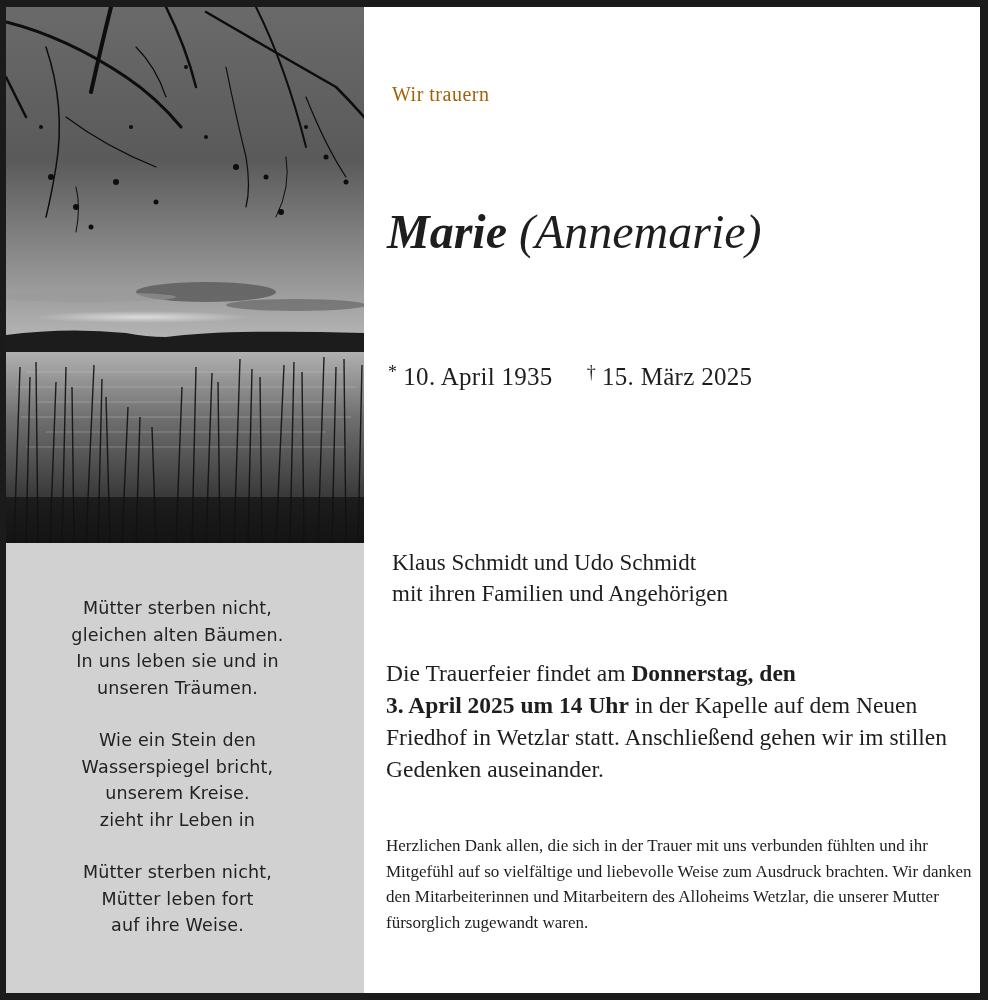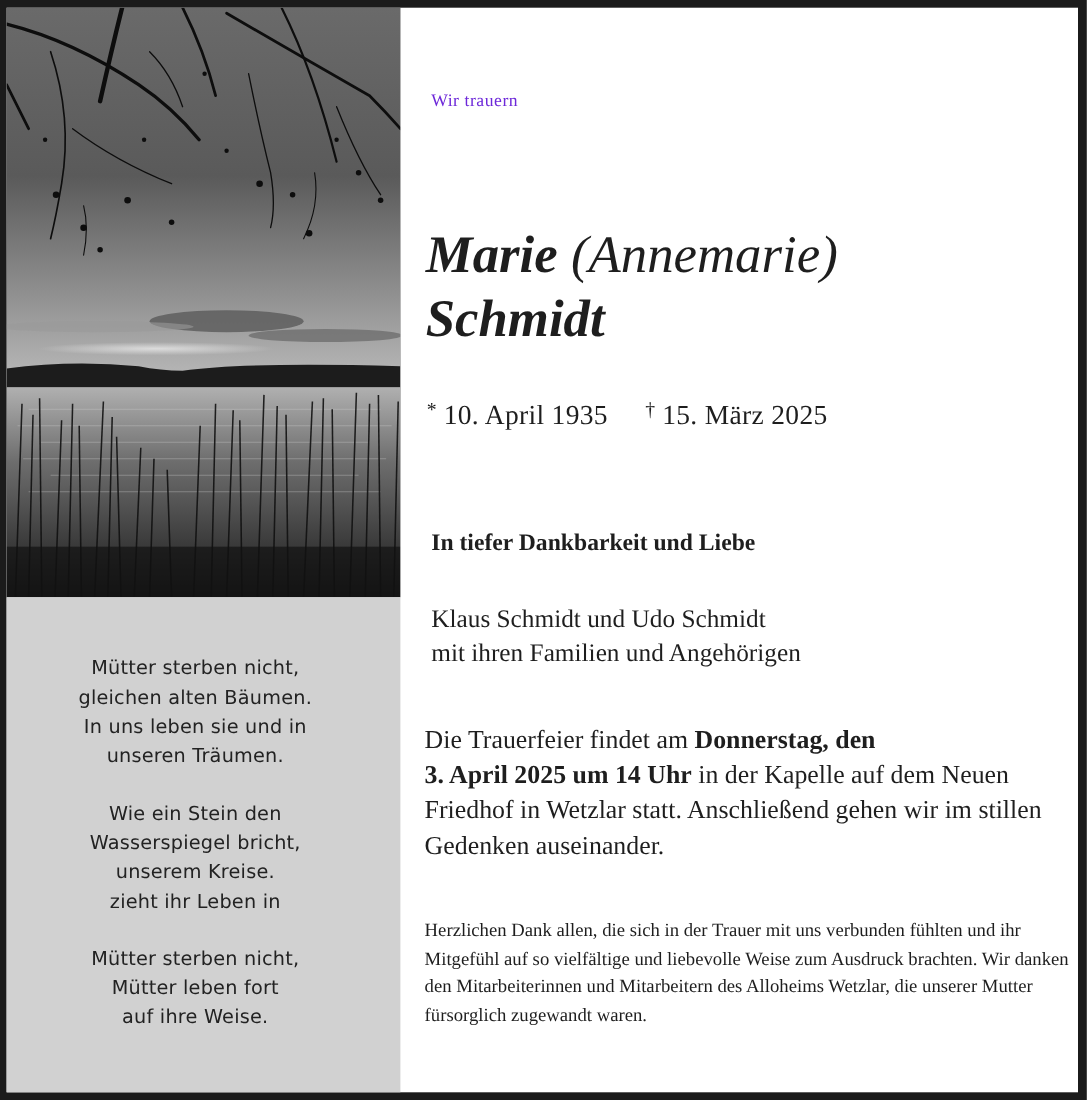--- a/index.html
+++ b/index.html
@@ -5,21 +5,21 @@
   html, body { margin:0; padding:0; }
   body { width:988px; height:1000px; background:#1b1b1b; position:relative; overflow:hidden; }
   .frame { position:absolute; left:6px; top:7px; width:974px; height:986px; background:#ffffff; }
   .photo { position:absolute; left:0; top:0; width:358px; height:536px; overflow:hidden; background:#555; }
   .poem-panel { position:absolute; left:0; top:536px; width:358px; height:450px; background:#d1d1d1; }
   .poem { position:absolute; left:0; top:52px; width:358px; text-align:center;
           font-family:"DejaVu Sans", sans-serif; font-size:17.5px; line-height:26.5px; color:#222; letter-spacing:0.2px; }
   .stanza { margin:0 15px 26px 0; }
   .stanza div { white-space:pre; }
   .content { position:absolute; left:358px; top:0; width:616px; height:986px; font-family:"Liberation Serif", serif; color:#1e1e1e; }
-  .intro { position:absolute; left:28px; top:76px; font-size:16px; letter-spacing:0.5px; color:#6d28d9; }
+  .intro { position:absolute; left:28px; top:76px; font-size:20px; letter-spacing:0.5px; color:#a16207; }
   .name { position:absolute; left:23px; top:196px; font-size:48px; line-height:58px;font-style:italic; }
   .name b { font-weight:bold; }
   .name .nick { font-weight:normal; }
   .dates { position:absolute; left:24px; top:355px; font-size:25px; letter-spacing:0.3px; }
   .dates .sym { font-size:18px; vertical-align:7px; margin-right:6px; }
   .dates .gap { display:inline-block; width:34px; }
   .thanks-head { position:absolute; left:28px; top:474px; font-size:21.5px; font-weight:bold; }
   .family { position:absolute; left:28px; top:540px; font-size:23px; line-height:31px; }
   .ceremony { position:absolute; left:22px; top:650px; font-size:23.5px; line-height:32px; width:590px; }
   .ceremony b { font-weight:bold; }
@@ -156,28 +156,26 @@
   </div>
 
   <div class="content">
     <div class="intro">Wir trauern</div>
 
     <div class="name">
       <div>
         <b>Marie</b>
         <span class="nick">(Annemarie)</span>
       </div>
-      <div><b>Schmidt</b></div>
     </div>
 
     <div class="dates">
       <span class="sym">*</span><span>10. April 1935</span><span class="gap"></span><span class="sym">†</span><span>15. März 2025</span>
     </div>
 
-    <div class="thanks-head">In tiefer Dankbarkeit und Liebe</div>
 
     <div class="family">
       <div>Klaus Schmidt und Udo Schmidt</div>
       <div>mit ihren Familien und Angehörigen</div>
     </div>
 
     <div class="ceremony"><span>Die Trauerfeier findet am </span><b>Donnerstag, den</b><br><b>3. April 2025 um 14 Uhr</b><span> in der Kapelle auf dem Neuen Friedhof in Wetzlar statt. Anschließend gehen wir im stillen Gedenken auseinander.</span></div>
 
     <div class="gratitude">Herzlichen Dank allen, die sich in der Trauer mit uns verbunden fühlten und ihr Mitgefühl auf so vielfältige und liebevolle Weise zum Ausdruck brachten. Wir danken den Mitarbeiterinnen und Mitarbeitern des Alloheims Wetzlar, die unserer Mutter fürsorglich zugewandt waren.</div>
   </div>

